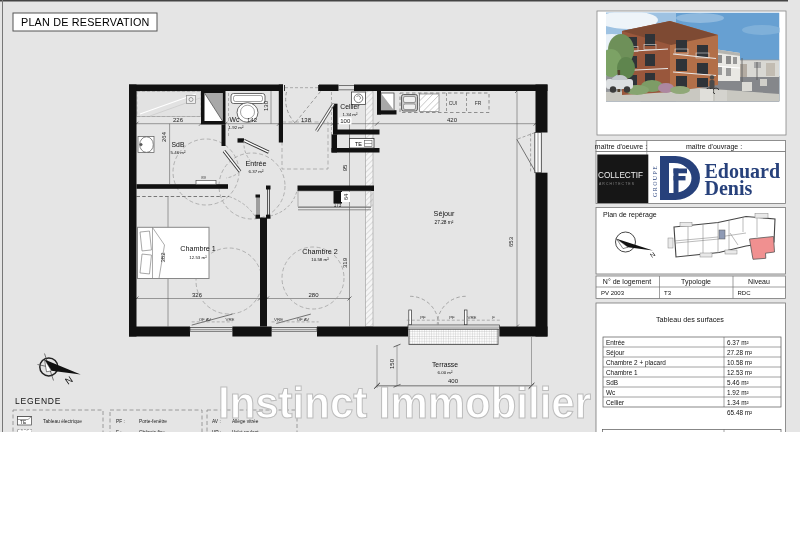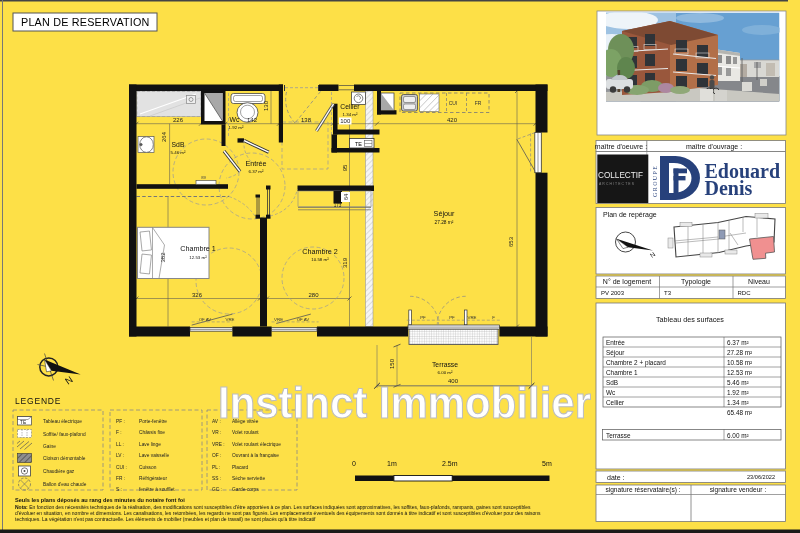--- a/index.html
+++ b/index.html
@@ -1,16 +1,16 @@
 <!DOCTYPE html>
 <html><head>
 <meta charset="utf-8">
 <style>
 html,body{margin:0;padding:0;background:#fff;}
-#page{position:relative;width:800px;height:533px;background:#fde047;overflow:hidden;
+#page{position:relative;width:800px;height:432px;background:#e5e5e5;overflow:hidden;
   font-family:"Liberation Sans",sans-serif;}
 svg{position:absolute;left:0;top:0;font-family:"Liberation Sans",sans-serif;}
 
 </style>
 </head>
 <body>
 <div id="page">
 <svg width="800" height="533" viewBox="0 0 800 533">
 <defs>
 <pattern id="hatch" width="4" height="4" patternTransform="rotate(45)" patternUnits="userSpaceOnUse">

